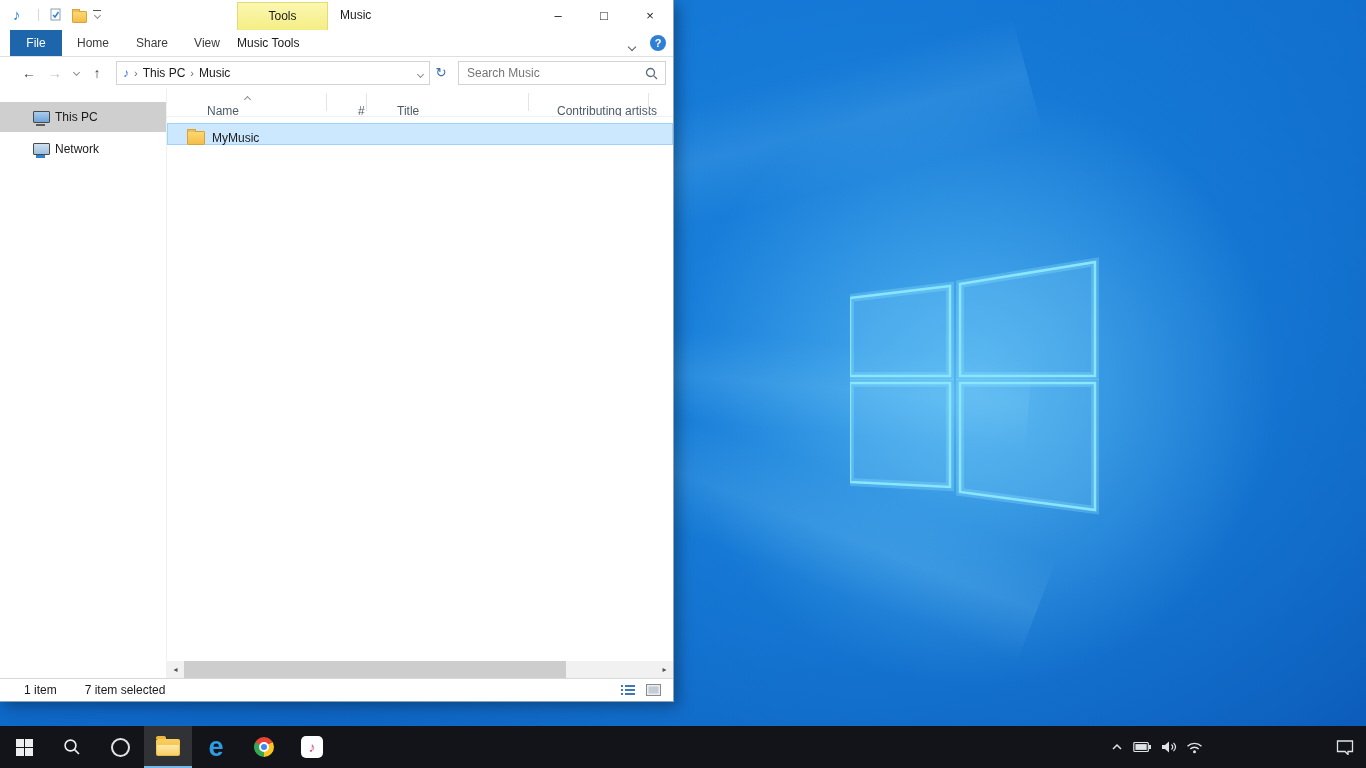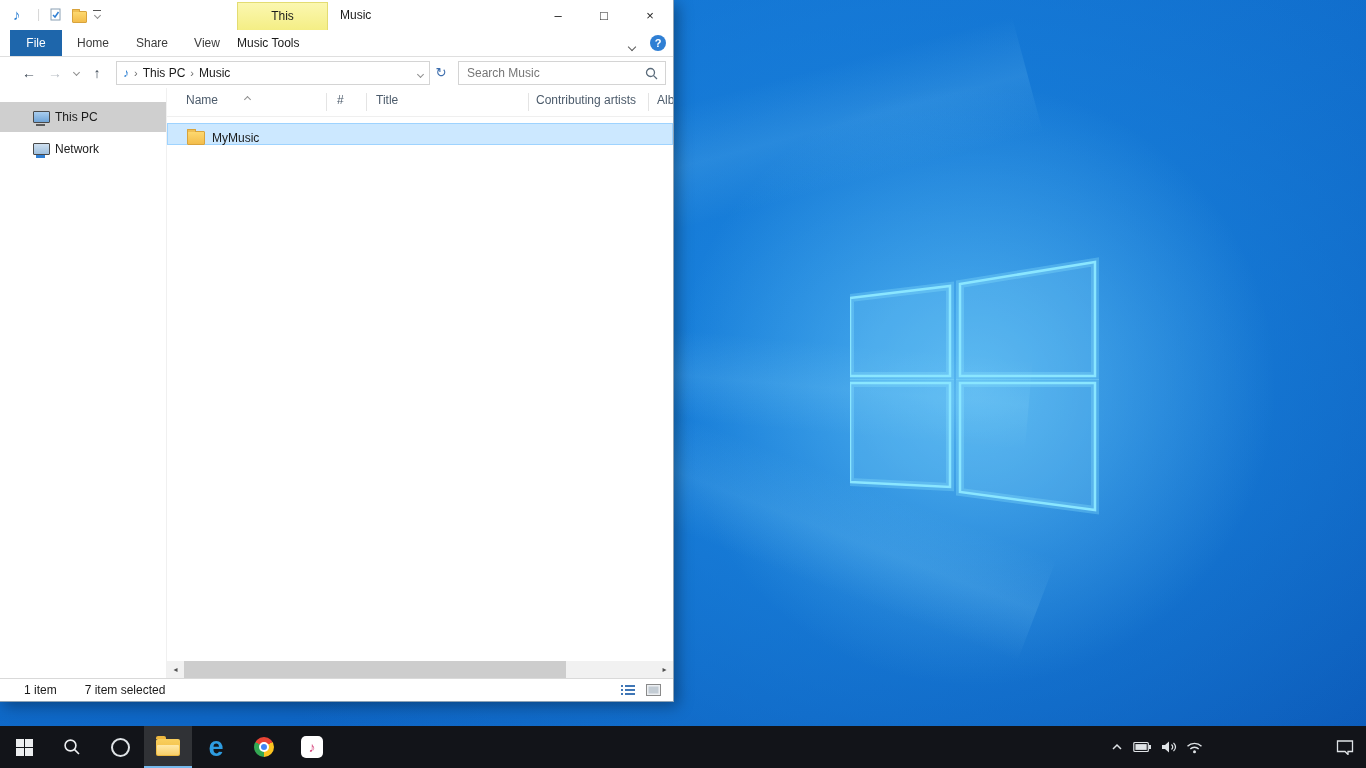--- a/index.html
+++ b/index.html
@@ -96,21 +96,21 @@
   .ic-od::before{content:"";position:absolute;top:-3px;left:-1px;width:6px;height:2px;background:#f0c053;
     border:1px solid #d8a33c;border-bottom:none;border-radius:1px 1px 0 0;}
   .ic-od::after{content:"☁";position:absolute;right:-4px;bottom:-4px;font-size:9px;color:#1f74d4;text-shadow:0 0 2px #fff;}
   .ic-pc{width:15px;height:10px;border:1px solid #4a4a4a;border-radius:1px;background:linear-gradient(#a9cdee,#6fa4d7);position:relative;}
   .ic-pc::after{content:"";position:absolute;left:2px;bottom:-4px;width:9px;height:2px;background:#5a5a5a;}
   .ic-net{width:15px;height:10px;border:1px solid #4a4a4a;border-radius:1px;background:linear-gradient(#cfe0f0,#9fc0de);position:relative;}
   .ic-net::after{content:"";position:absolute;left:2px;bottom:-4px;width:9px;height:3px;background:#2f7fd4;}
 
   .filearea{flex:1;position:relative;border-left:1px solid #f0f0f0;overflow:hidden;}
   .colheader{height:28px;position:relative;border-bottom:1px solid #efefef;color:#4c5b6b;overflow:hidden;}
-  .colname{position:absolute;top:5px;white-space:nowrap;}
+  .colname{position:absolute;top:16px;white-space:nowrap;margin-left:21px;}
   .c0{left:19px;} .c1{left:170px;} .c2{left:209px;} .c3{left:369px;} .c4{left:490px;}
   .colsep{position:absolute;top:5px;width:1px;height:18px;background:#e4e4e4;}
   .s0{left:159px;} .s1{left:199px;} .s2{left:361px;} .s3{left:481px;}
   .sortchev{position:absolute;left:78px;top:3px;}
   .rows{margin-top:6px;}
   .filerow{height:22px;display:flex;align-items:flex-end;padding-left:20px;background:#cce8ff;
     box-shadow:inset 0 0 0 1px #9ed3ff;cursor:default;}
   .f16{width:16px;height:12px;}
   .fname{margin-left:7px;}
   .hscroll{position:absolute;left:0;right:0;bottom:0;height:17px;background:#f1f1f1;}
@@ -180,21 +180,21 @@
     <span class="appnote"></span>
     <span class="tsep"></span>
     <svg class="qat-check" width="12" height="13" viewBox="0 0 12 13">
       <rect x="1" y="1" width="9" height="11" fill="#fff" stroke="#8aa0b4"></rect>
       <polyline points="3,7 5,9 8.5,4" fill="none" stroke="#2f7fd4" stroke-width="1.5"></polyline>
     </svg>
     <span class="folder f13"></span>
     <span class="qat-custom">
         <span class="chev d tiny"></span>
       </span>
-    <div class="playtab">This</div>
+    <div class="playtab">Tools</div>
     <div class="wintitle">Music</div>
     <div class="caption">
       <div class="capbtn">–</div>
       <div class="capbtn">□</div>
       <div class="capbtn">×</div>
     </div>
   </div>
 
   <div class="tabrow">
     <div class="filetab">File</div>

